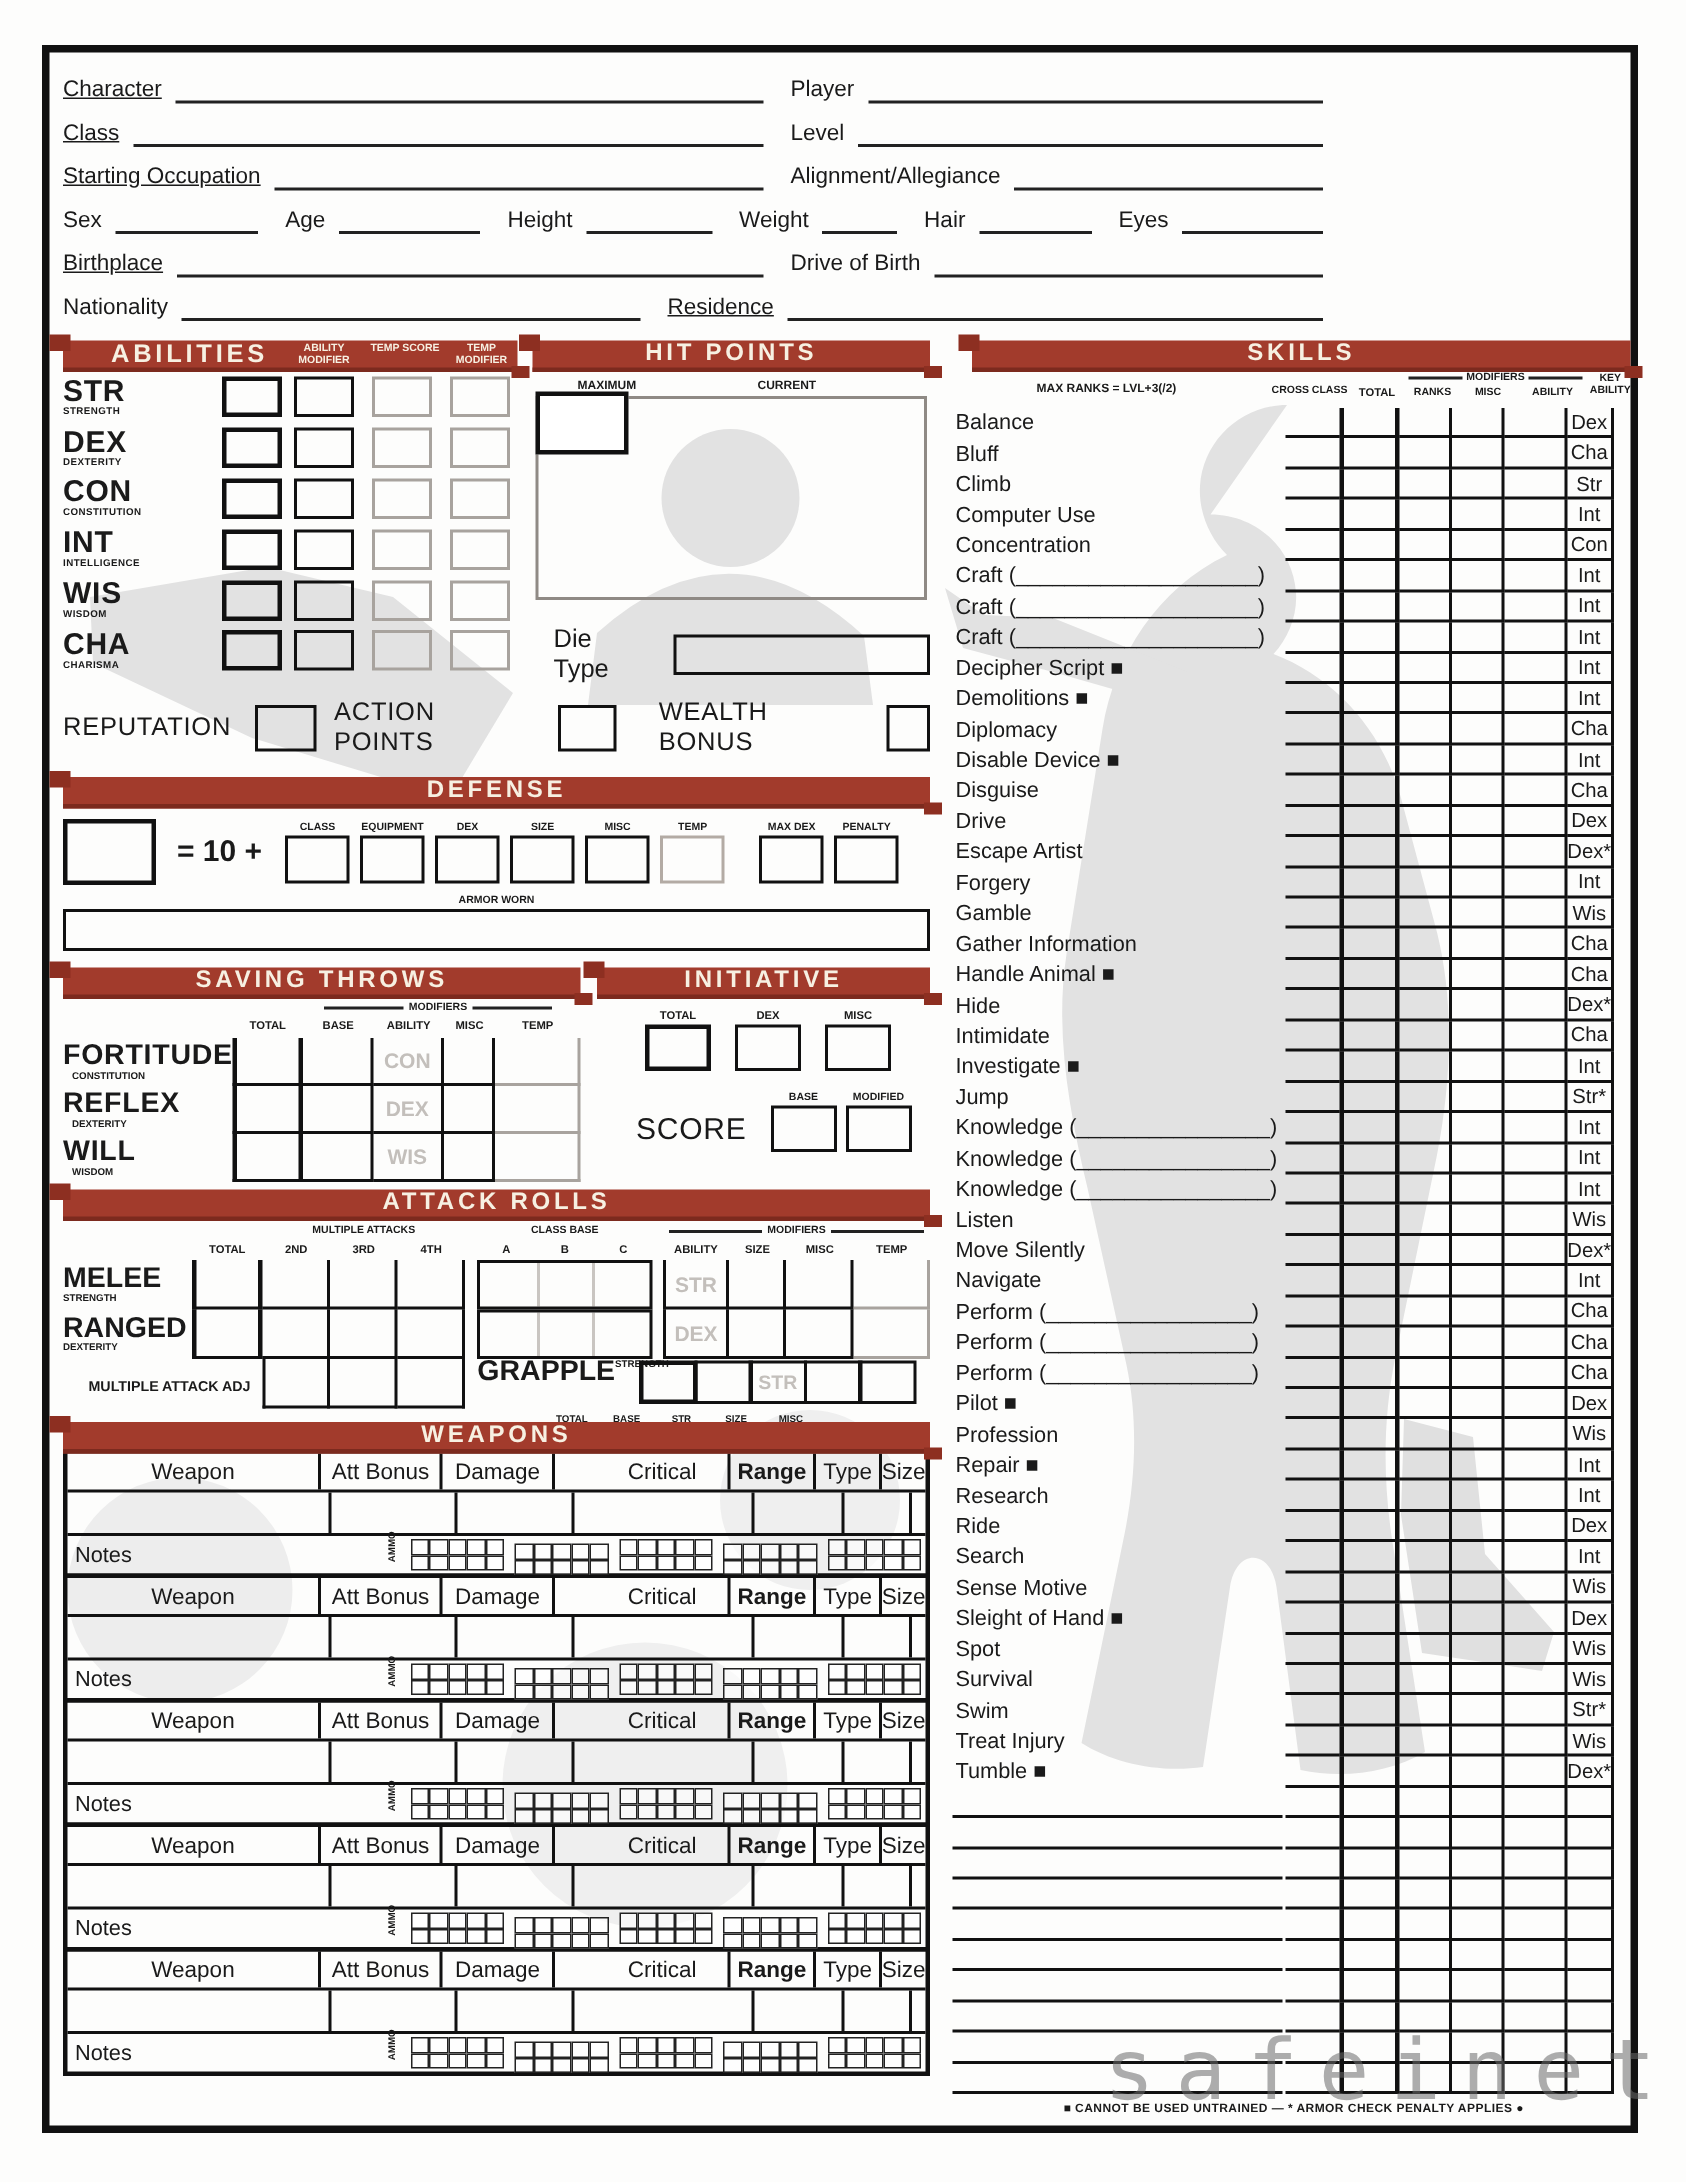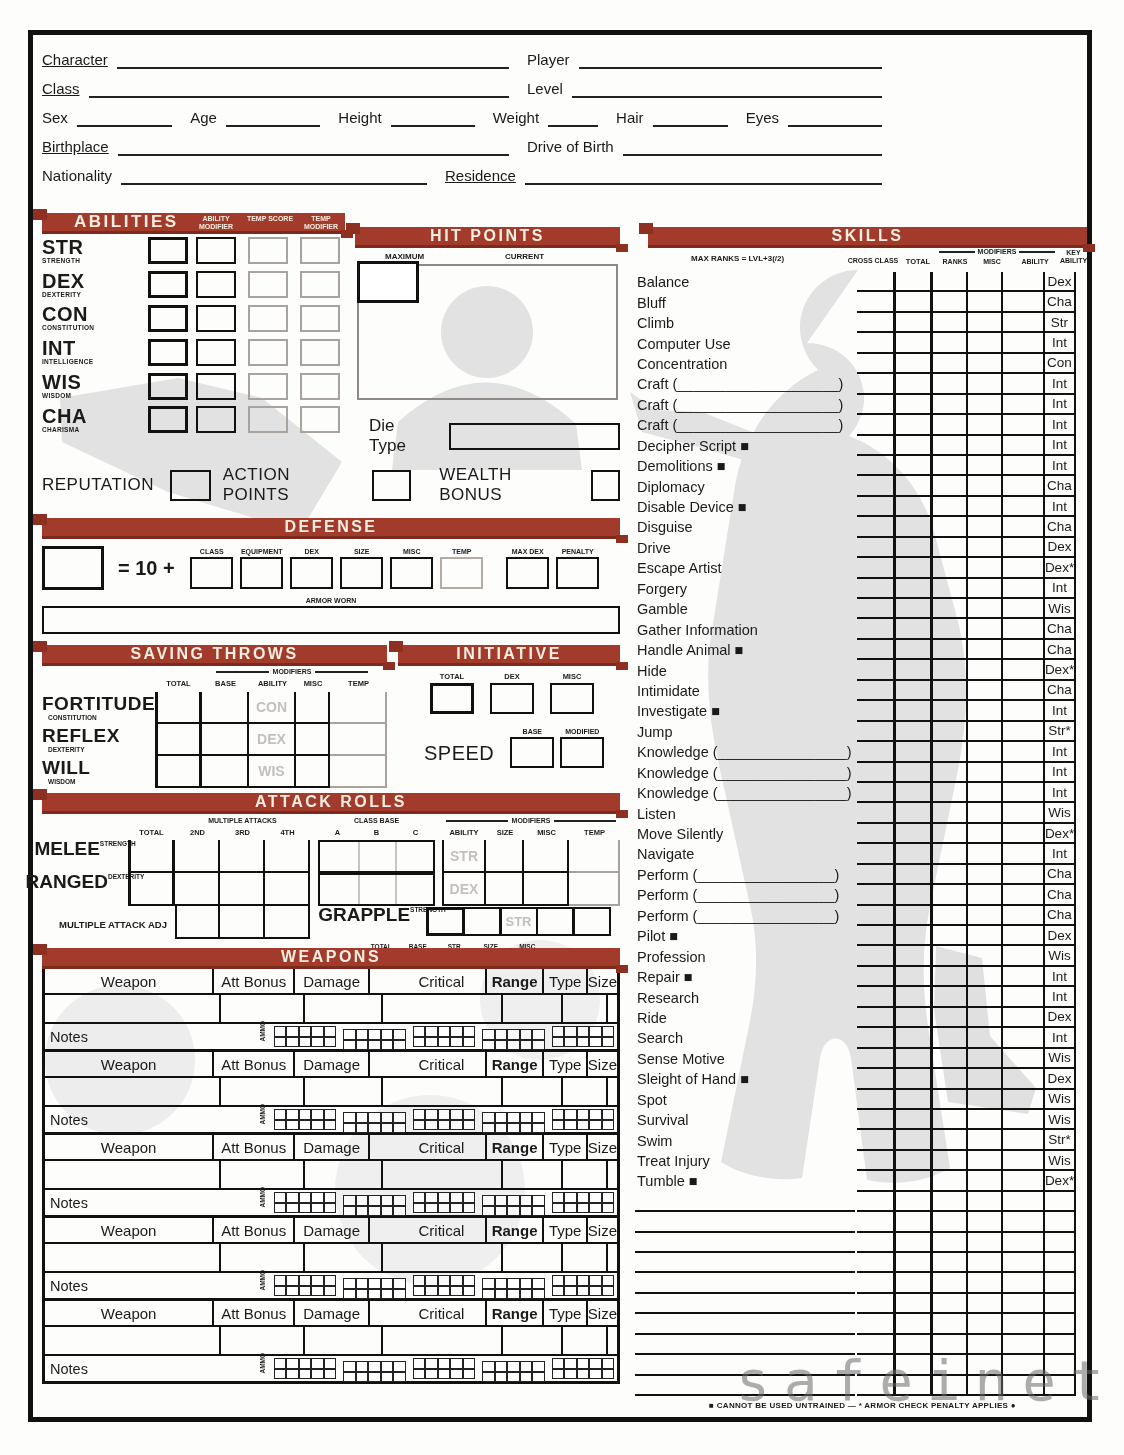--- a/index.html
+++ b/index.html
@@ -47,21 +47,21 @@
   .lg-sub { position:absolute; left:0; top:160px; width:196px; text-align:center;
             font-size:13px; font-weight:bold; color:#111; transform:scaleY(1.3); letter-spacing:0.3px; white-space:nowrap; }
 
   
   .bx { background:transparent; }
   .bk35 { border:3.5px solid #111; }
   .bk25 { border:2.5px solid #111; }
   .gy20 { border:2px solid #a8a39e; }
 
   
-  .abil { left:42px; top:213px; width:303px; }
+  .abil { left:42px; top:227px; width:303px; }
   .abil .bar { justify-content:flex-start; padding-left:32px; }
   .abil-h { position:absolute; top:2px; font-size:7px; font-weight:bold; line-height:1.1; text-align:center; color:#f7f0e2; letter-spacing:0; }
   .arow { display:flex; align-items:center; height:33.8px; }
   .arow .albl { width:104px; }
   .albl .big { font-size:20px; font-weight:bold; line-height:0.95; letter-spacing:0.5px; }
   .albl .sml { font-size:6.5px; font-weight:bold; letter-spacing:0.3px; }
   .arow .b1 { width:40px; height:27px; margin-left:2px; }
   .arow .b2 { width:40px; height:27px; margin-left:8px; }
   .arow .b3 { width:40px; height:27px; margin-left:12px; }
   .arow .b4 { width:40px; height:27px; margin-left:12px; }
@@ -131,21 +131,21 @@
   
   .atk { left:42px; top:793px; width:578px; }
   .atk-gh { position:relative; height:11px; margin-top:3px; font-size:7px; font-weight:bold; }
   .atk-gh .g1 { position:absolute; left:133px; width:135px; text-align:center; }
   .atk-gh .g2 { position:absolute; left:276px; width:117px; text-align:center; }
   .atk-gh .g3 { position:absolute; left:400px; width:178px; display:flex; align-items:center; }
   .atk-gh .g3::before,.atk-gh .g3::after { content:""; flex:1; border-top:2px solid #222; margin:0 4px; }
   .atk-ch { position:relative; height:12px; font-size:7.5px; font-weight:bold; }
   .atk-ch span { position:absolute; text-align:center; }
   .atrow { display:flex; height:33px; }
-  .atrow .albl2 { width:86px; display:flex; flex-direction:row; justify-content:center; }
+  .atrow .albl2 { width:86px; display:flex; flex-direction:column; justify-content:center; }
   .albl2 .big { font-size:19px; font-weight:bold; line-height:0.95; }
   .albl2 .sml { font-size:6.5px; font-weight:bold; }
   .ac { border-bottom:2.5px solid #111; }
   .ac.t  { width:47px; border-left:3.5px solid #111; border-right:3.5px solid #111; }
   .ac.n  { width:45px; border-right:2.5px solid #111; }
   .ac.n1 { border-left:0; }
   .ac.cb { width:117px; margin-left:8px; margin-right:7px; border:2.5px solid #111; border-bottom-width:2.5px;
            background-image:linear-gradient(90deg, transparent 0 38px, #c9c5c1 38px 40px, transparent 40px 75px, #c9c5c1 75px 77px, transparent 77px); }
   .ac.ab { width:44px; border-left:2.5px solid #111; border-right:2.5px solid #111; display:flex; align-items:center; justify-content:center; font-size:14px; font-weight:bold; color:#c3bfbb; }
   .ac.sz { width:38px; border-right:2.5px solid #111; }
@@ -249,20 +249,30 @@
       <div class="fld fx1">
           <span class="lab">Class</span>
           <span class="line"></span>
         </div>
       <div class="fld w355">
           <span class="lab">Level</span>
           <span class="line"></span>
         </div>
     </div>
     <div class="hrow">
+      <div class="fld fx1">
+          <span class="lab">Starting Occupation</span>
+          <span class="line"></span>
+        </div>
+      <div class="fld w355">
+          <span class="lab">Alignment/Allegiance</span>
+          <span class="line"></span>
+        </div>
+    </div>
+    <div class="hrow">
       <div class="fld" style="flex:1.05">
           <span class="lab">Sex</span>
           <span class="line"></span>
         </div>
       <div class="fld" style="flex:1.05">
           <span class="lab">Age</span>
           <span class="line"></span>
         </div>
       <div class="fld" style="flex:1.1">
           <span class="lab">Height</span>
@@ -522,21 +532,21 @@
       <span>TOTAL</span>
       <span>DEX</span>
       <span>MISC</span>
     </div>
     <div class="in-boxes">
       <span class="bx bk35"></span>
       <span class="bx bk25"></span>
       <span class="bx bk25"></span>
     </div>
     <div class="speed">
-      <span class="lab">SPEED</span>
+      <span class="lab">SCORE</span>
       <div class="spbox">
         <div class="dl">BASE</div>
         <div class="bx"></div>
       </div>
       <div class="spbox">
         <div class="dl">MODIFIED</div>
         <div class="bx"></div>
       </div>
     </div>
   </div>

